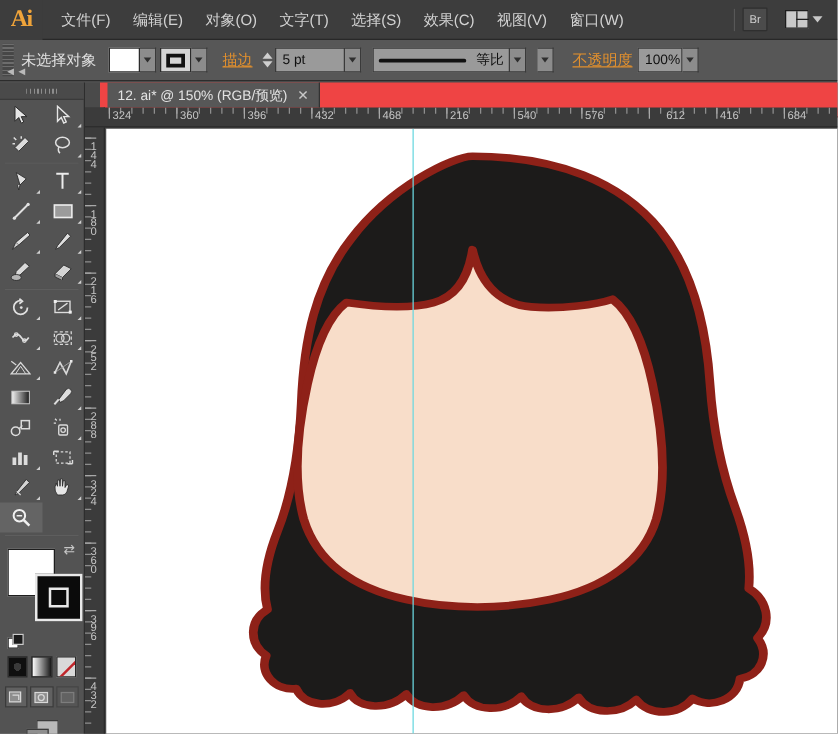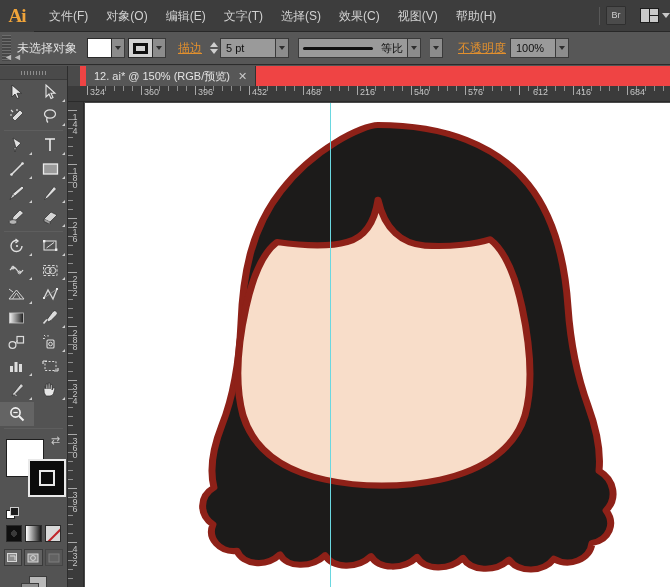--- a/index.html
+++ b/index.html
@@ -27,21 +27,21 @@
     font-weight:bold; font-size:19px;
     color:#f0a43a;
     letter-spacing:-1px;
     background:#3d3d3d;
   }
   .menu-items { display:flex; align-items:center; height:17px; margin-left:6px;justify-content:space-between; }
   .menu-item {
     padding:0 9px; height:32px; line-height:32px;
     font-size:12px; color:#d2d2d2; white-space:nowrap; cursor:default;
   }
-  .menu-right { margin-left:auto; display:flex; align-items:center; height:32px; padding-right:0; }
+  .menu-right { margin-left:auto; display:flex; align-items:center; height:32px; padding-right:12px; }
   .mb-sep { width:1px; height:18px; background:#2e2e2e; margin:0 6px; border-right:1px solid #585858;}
   .br-btn {
     width:20px; height:19px; background:#4b4b4b; border:1px solid #2f2f2f;
     color:#cfcfcf; font-size:9px; line-height:17px; text-align:center;
     border-radius:1px; cursor:pointer;
   }
   .arrange-btn {
     margin-left:14px; display:flex; align-items:center; cursor:pointer;
   }
   .arrange-ico { width:19px; height:15px; background:#c9c9c9; border:1px solid #1d1d1d; position:relative; }
@@ -98,21 +98,21 @@
     height:20px; background:#9a9a9a; border:1px solid #3a3a3a;
     color:#101010; font-size:11px; line-height:18px; padding:0 5px;
     white-space:nowrap; overflow:hidden;
   }
   .combo { display:flex; align-items:center; margin-right:9px; }
   .w-pt { width:56px; }
   .w-profile { width:110px; display:flex; align-items:center; justify-content:space-between; padding:0 4px;}
   .profile-line { width:70px; height:3px; background:#111; border-radius:2px; }
   .w-brush { width:96px; display:flex; align-items:center; gap:5px;}
   .dot { width:4px;height:4px;border-radius:50%;background:#111; margin-left:2px;}
-  .w-opacity { width:46px; }
+  .w-opacity { width:36px; }
 
   
   .toolpanel {
     position:absolute; left:0; top:66px; width:68px; height:521px;
     background:#535353; border-right:1px solid #2d2d2d;
   }
   .tp-header {
     height:14px; background:#4a4a4a; display:flex; align-items:center; justify-content:center;
     border-bottom:1px solid #3a3a3a;
   }
@@ -219,27 +219,27 @@
 </style>
 </head>
 <body>
 
 <div id="app">
 
   <div class="menubar">
     <div class="ai-logo">Ai</div>
     <div class="menu-items">
       <div class="menu-item">文件(F)</div>
+      <div class="menu-item">编辑(E)</div>
       <div class="menu-item">对象(O)</div>
-      <div class="menu-item">编辑(E)</div>
       <div class="menu-item">文字(T)</div>
       <div class="menu-item">选择(S)</div>
       <div class="menu-item">效果(C)</div>
       <div class="menu-item">视图(V)</div>
-      <div class="menu-item">帮助(H)</div>
+      <div class="menu-item">窗口(W)</div>
     </div>
     <div class="menu-right">
       <div class="mb-sep"></div>
       <div class="br-btn">Br</div>
       <div class="arrange-btn">
         <div class="arrange-ico"></div>
         <div class="caret-dn"></div>
       </div>
     </div>
   </div>

